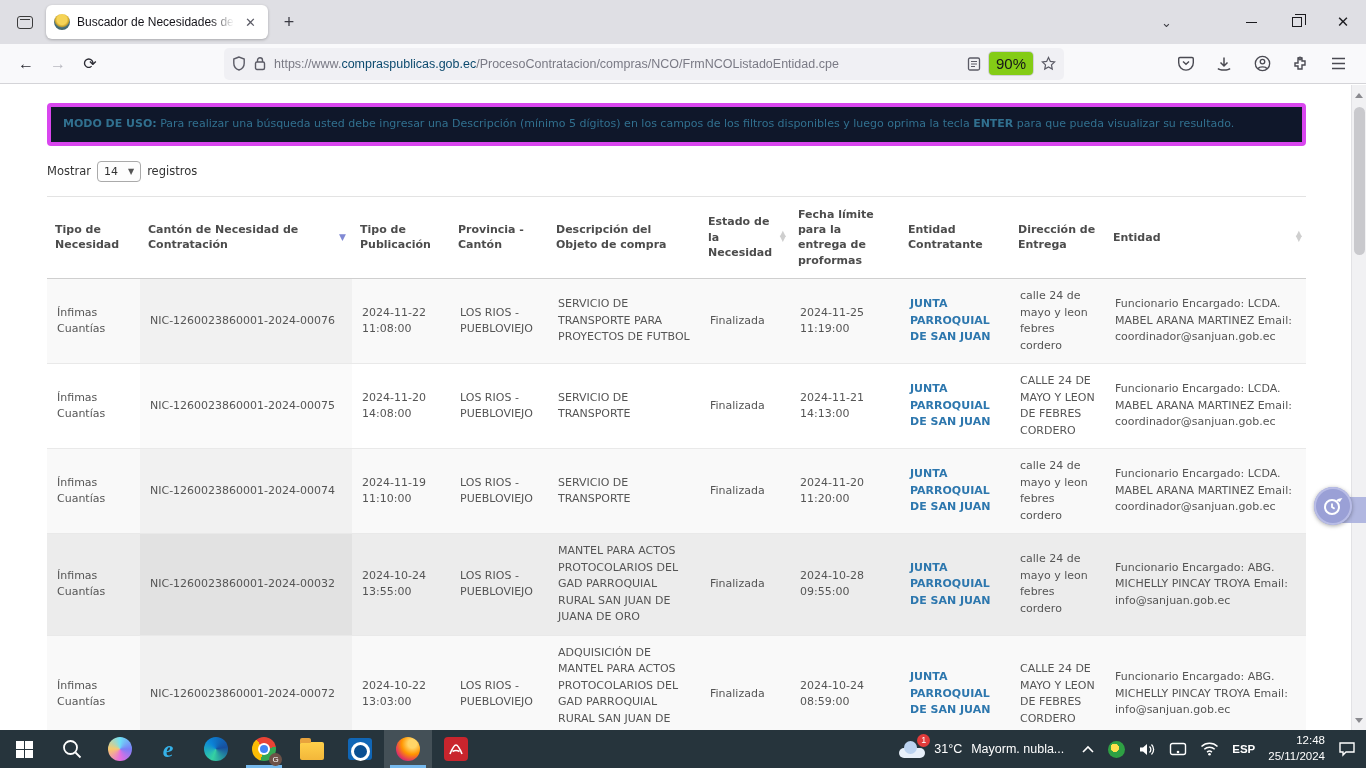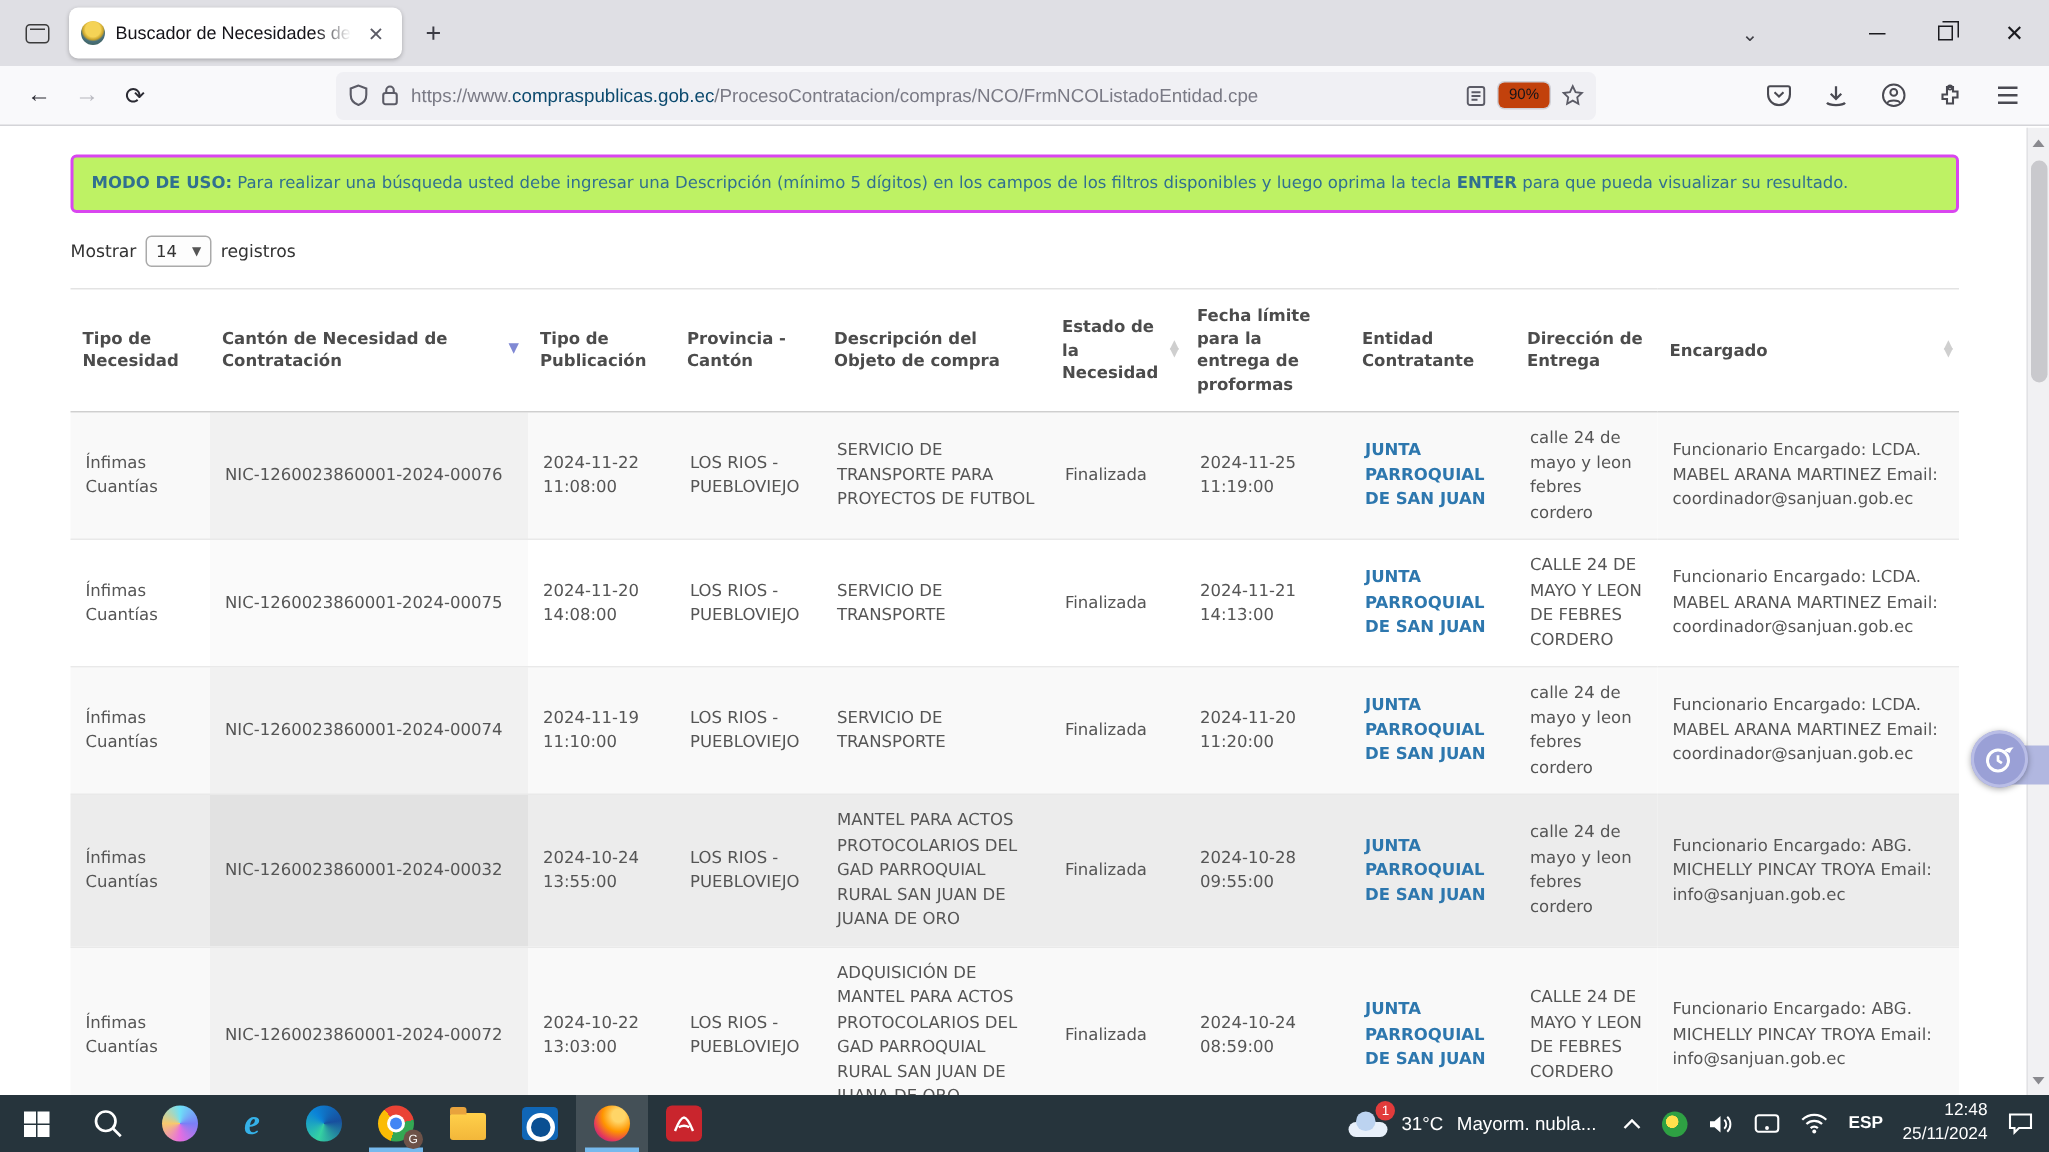--- a/index.html
+++ b/index.html
@@ -26,29 +26,29 @@
   .close-glyph { font-size:15px; }
 
   .navbar { position:absolute; top:44px; left:0; right:0; height:40px; background:#f9f9fb; border-bottom:1px solid #d4d4d8; display:flex; align-items:center; }
   .navbtn { width:32px; height:30px; display:flex; align-items:center; justify-content:center; border-radius:4px; font-size:16px; color:#2b2b33; }
   .navbtn.back { margin-left:10px; }
   .navbtn.fwd { color:#b9b9c0; }
   .urlbar { margin-left:118px; width:840px; height:32px; background:#f0f0f4; border-radius:5px; display:flex; align-items:center; padding:0 8px; gap:8px; }
   .urlbar svg { flex:0 0 auto; }
   .urltext { flex:1 1 auto; font-size:12.5px; color:#7a7a85; white-space:nowrap; overflow:hidden; }
   .urltext .domain { color:#0c4a6e; }
-  .zoom-chip { font-size:10px; color:#15141a; background:#c2410c; border-radius:4px; padding:3px 7px; box-shadow:0 0 0 1px #d0d0d7; }
+  .zoom-chip { font-size:15px; color:#15141a; background:#84cc16; border-radius:4px; padding:3px 7px; box-shadow:0 0 0 1px #d0d0d7; }
   .nav-right { margin-left:auto; display:flex; align-items:center; gap:10px; padding-right:14px; }
   .nav-right .tool { width:28px; height:28px; display:flex; align-items:center; justify-content:center; border-radius:4px; color:#4a4a52; }
 
   
   .viewport { position:absolute; top:85px; left:0; right:0; bottom:38px; background:#fff; overflow:hidden; }
   .content { padding:18px 60px 0 47px; font-family:"DejaVu Sans", sans-serif; }
 
-  .banner { background:#bef264; border:2px solid #d946ef; border-radius:4px; color:#31708f; font-size:11px; padding:9px 12px; line-height:1.5; }
+  .banner { background:#0f172a; border:4px solid #d946ef; border-radius:4px; color:#31708f; font-size:11px; padding:9px 12px; line-height:1.5; }
   .banner b { font-weight:bold; }
 
   .controls { margin-top:15px; display:flex; align-items:center; justify-content:space-between; }
   .show-ctl { font-size:11.5px; color:#333; display:flex; align-items:center; gap:6px; }
   .select { border:1px solid #aaa; border-radius:4px; background:#fdfdfd; font-size:11px; color:#333; padding:3px 6px; display:flex; align-items:center; gap:10px; }
   .select .chev { font-size:8px; color:#555; }
   .filter-ctl { display:flex; align-items:center; gap:8px; }
   .filter-label { font-size:11.5px; font-weight:bold; color:#4c4c4c; }
   .filter-input { width:152px; height:26px; border:1px solid #999; border-radius:3px; background:#fff; }
 
@@ -242,21 +242,21 @@
             <th><span>Tipo de Publicación</span></th>
             <th><span>Provincia - Cantón</span></th>
             <th><span>Descripción del Objeto de compra</span></th>
             <th><span>Estado de la Necesidad</span><span class="sort-both">
                 <i>▲</i>
                 <i>▼</i>
               </span></th>
             <th><span>Fecha límite para la entrega de proformas</span></th>
             <th><span>Entidad Contratante</span></th>
             <th><span>Dirección de Entrega</span></th>
-            <th><span>Encargado</span><span class="sort-both">
+            <th><span>Entidad</span><span class="sort-both">
                 <i>▲</i>
                 <i>▼</i>
               </span></th>
           </tr>
         </thead>
       <tbody id="table-body">
           <tr>
     <td>Ínfimas Cuantías</td>
             <td class="col-code">NIC-1260023860001-2024-00076</td>
             <td>2024-11-22 11:08:00</td>

